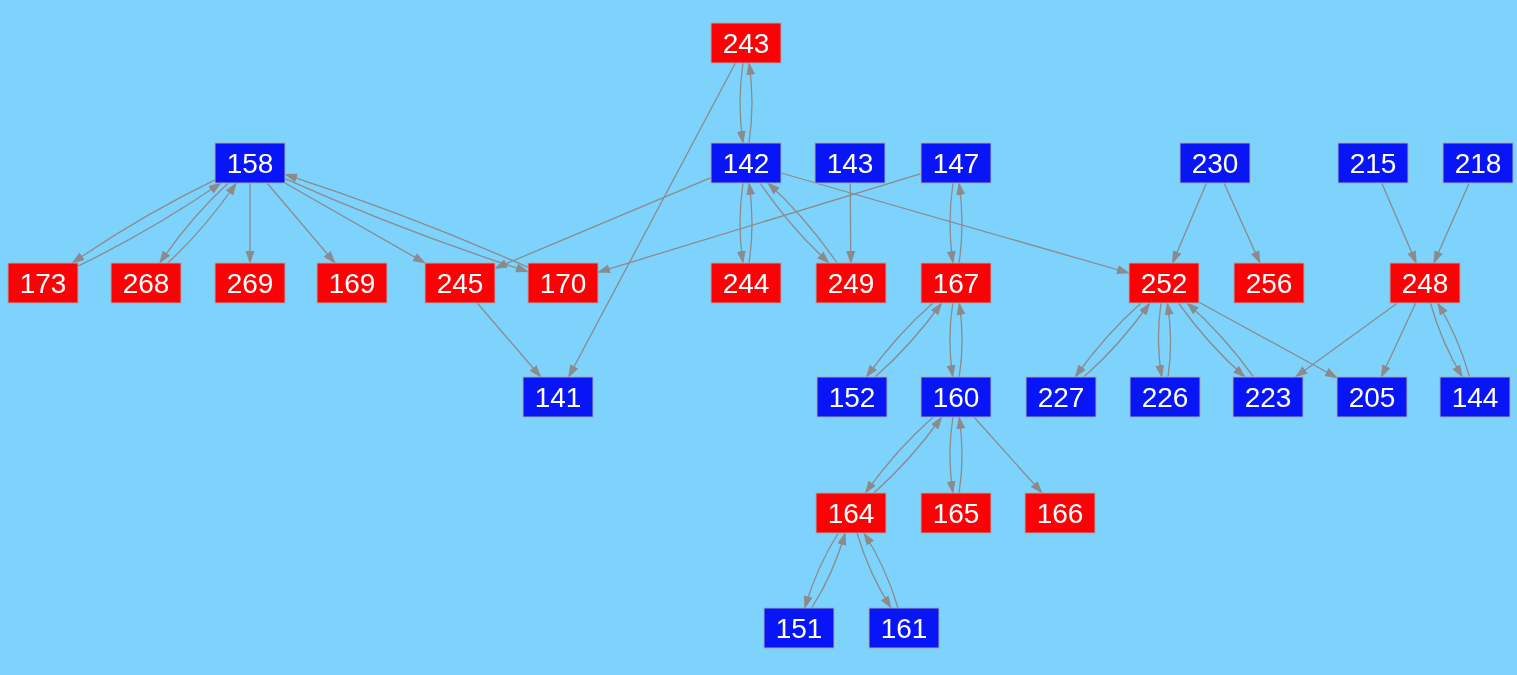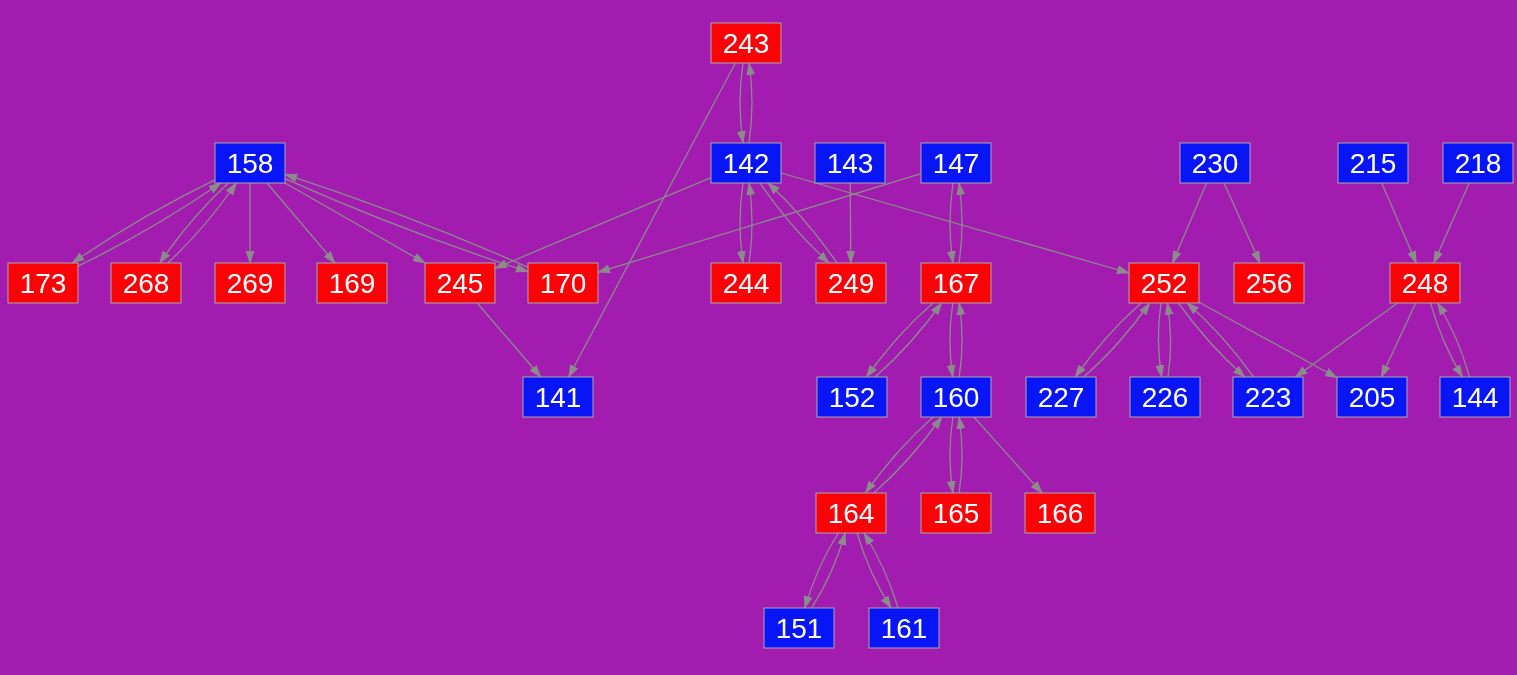--- a/index.html
+++ b/index.html
@@ -8,21 +8,21 @@
     background: #ffffff;
     width: 1517px;
     height: 675px;
     overflow: hidden;
     font-family: "Liberation Sans", sans-serif;
   }
   .stage {
     position: relative;
     width: 1517px;
     height: 675px;
-    background: #a21caf;
+    background: #7dd3fc;
   }
   svg { display: block; }
   .edge-path {
     fill: none;
     stroke-width: 1.3px;
   }
   .node-box {
     stroke-width: 1px;
   }
   .node-label {

